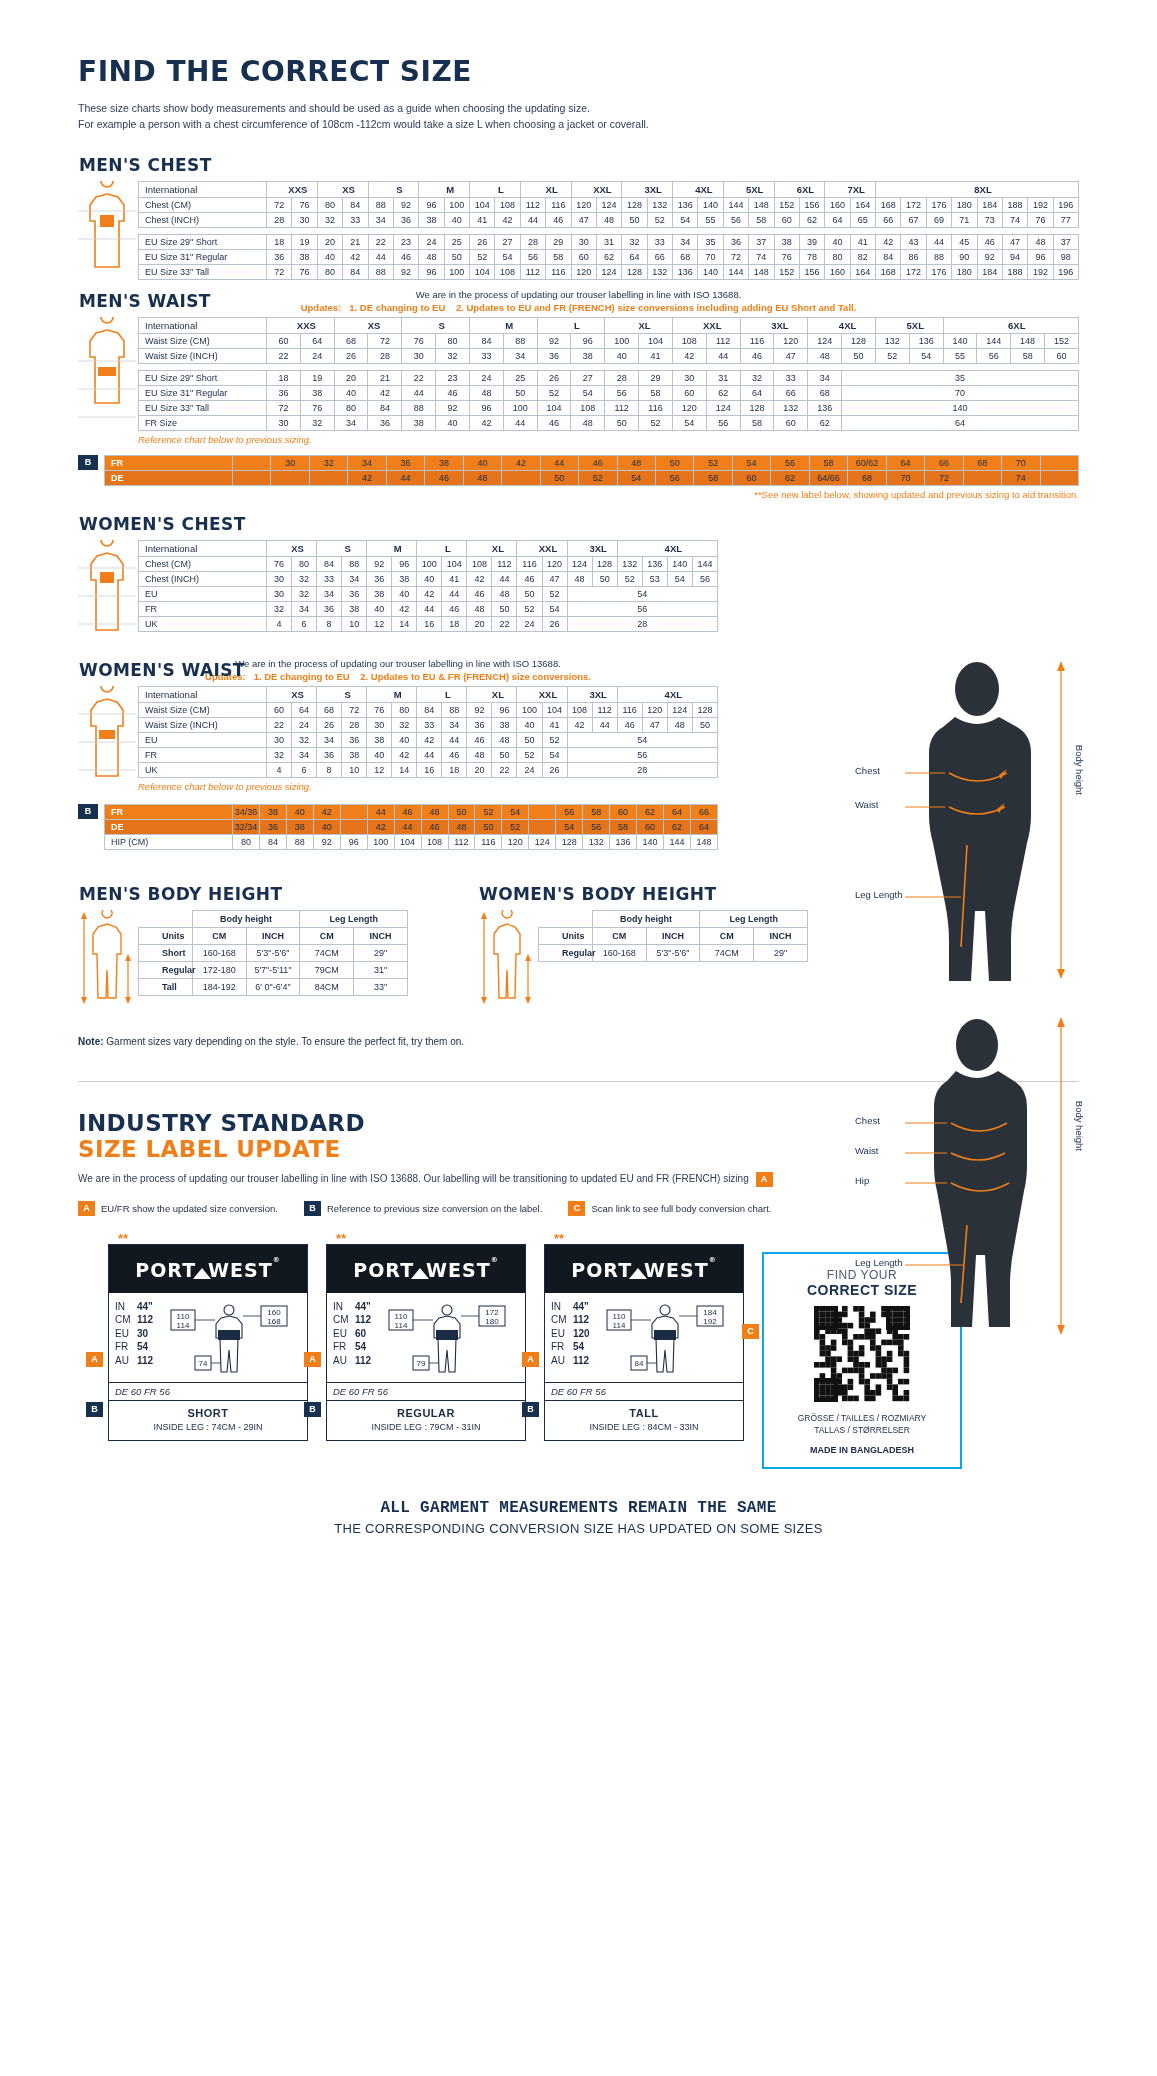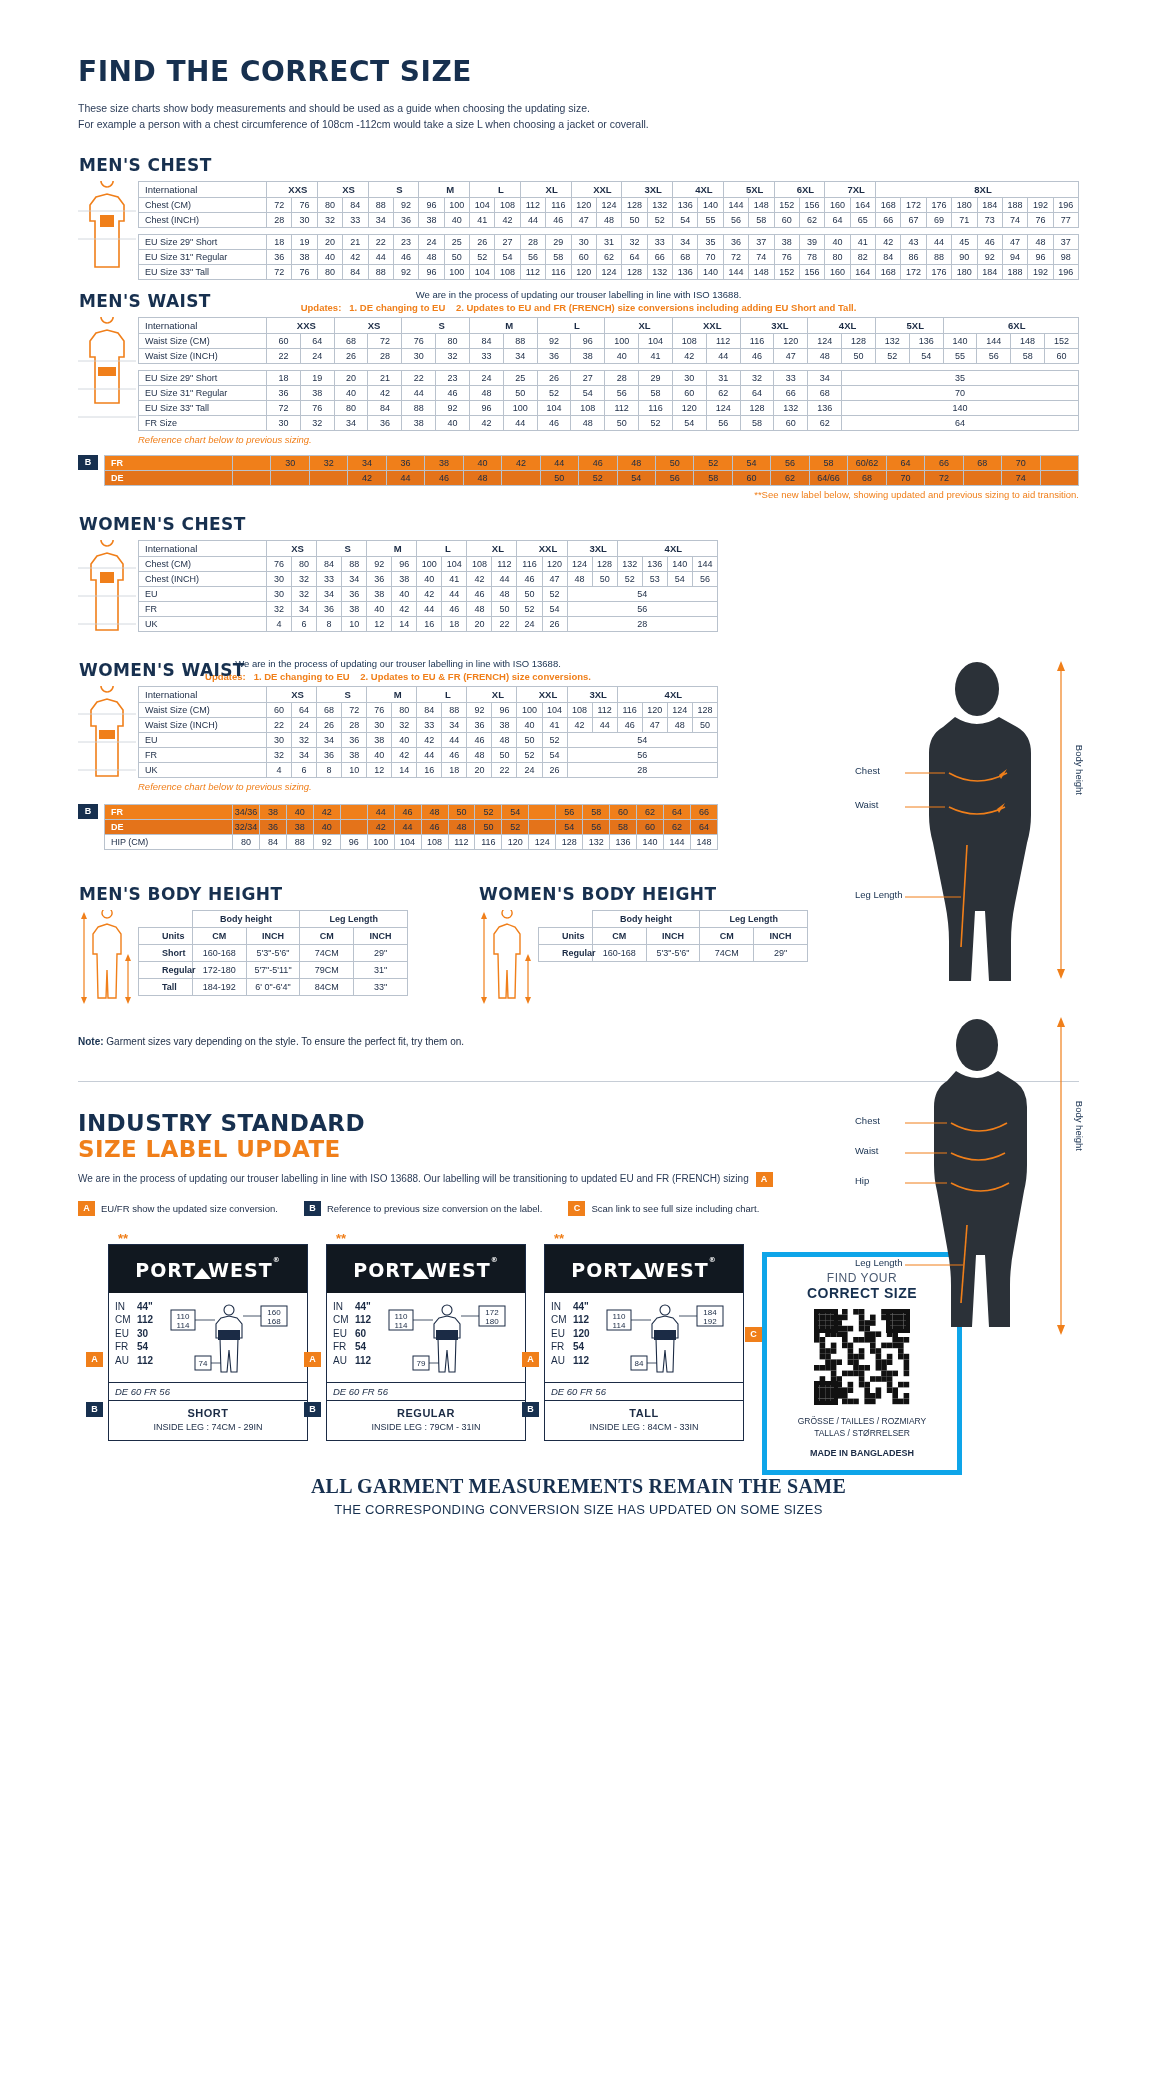--- a/index.html
+++ b/index.html
@@ -126,28 +126,28 @@
   .label-mid { display:flex; padding:7px 6px 4px 6px; gap:4px; }
   .codes { font-size:10px; line-height:1.35; }
   .codes .k { display:inline-block; width:22px; }
   .codes .v { font-weight:bold; }
   .figbox { flex:1 1 auto; display:flex; justify-content:center; align-items:flex-start; }
   .label-de { border-top:1px solid #1b2b45; font-size:9.5px; padding:3px 6px; font-style:italic; }
   .label-foot { border-top:1px solid #1b2b45; text-align:center; font-size:9px; padding:5px 2px 6px 2px; line-height:1.4; }
   .label-foot .big { font-weight:bold; font-size:11px; letter-spacing:0.5px; }
   .side-tag { position:absolute; left:-22px; width:17px; height:15px; display:flex; align-items:center; justify-content:center; color:#fff; font-weight:bold; font-size:9px; }
 
-  .qr-card { width:200px; border:5px solid #0ea5e9; text-align:center; padding:14px 10px 12px 10px; position:relative; }
+  .qr-card { width:200px; border:2px solid #0ea5e9; text-align:center; padding:14px 10px 12px 10px; position:relative; }
   .qr-title1 { font-size:12px; color:#4a5a72; letter-spacing:0.5px; }
   .qr-title2 { font-size:14px; color:#17304f; font-weight:bold; letter-spacing:0.5px; margin-bottom:8px; }
   .qr { width:96px; height:96px; margin:0 auto 10px auto; }
   .qr-foot { font-size:8.5px; line-height:1.5; color:#1b2b45; }
   .qr-made { font-size:9px; font-weight:bold; margin-top:8px; }
 
-  .bottom-1 { text-align:center; font-weight:bold; font-size:20px; color:#17304f; font-family:Liberation Serif, serif; letter-spacing:0.3px;}
+  .bottom-1 { text-align:center; font-weight:bold; font-size:16px; color:#17304f; margin-top:30px; font-family:Liberation Mono, monospace; letter-spacing:0.3px;}
   .bottom-2 { text-align:center; font-size:13px; color:#17304f; margin-top:4px; letter-spacing:0.3px; }
 </style>
 </head>
 <body>
 
 <div class="page">
 <div class="inner">
 
   <h1 class="main-title">FIND THE CORRECT SIZE</h1>
   <div class="intro">
@@ -1049,21 +1049,21 @@
     <div class="item">
       <span class="tag a">A</span>
       <span>EU/FR show the updated size conversion.</span>
     </div>
     <div class="item">
       <span class="tag b">B</span>
       <span>Reference to previous size conversion on the label.</span>
     </div>
     <div class="item">
       <span class="tag c">C</span>
-      <span>Scan link to see full size including chart.</span>
+      <span>Scan link to see full body conversion chart.</span>
     </div>
   </div>
 
   <div class="labels-row" style="padding-left:30px" id="labels-row">
         <div class="label-card">
           <div class="stars">**</div>
           <div class="label-body">
             <div class="label-top"><span class="brand">PORT<span class="tri"></span>WEST<sup>®</sup></span></div>
             <div class="label-mid">
               <div class="codes">

